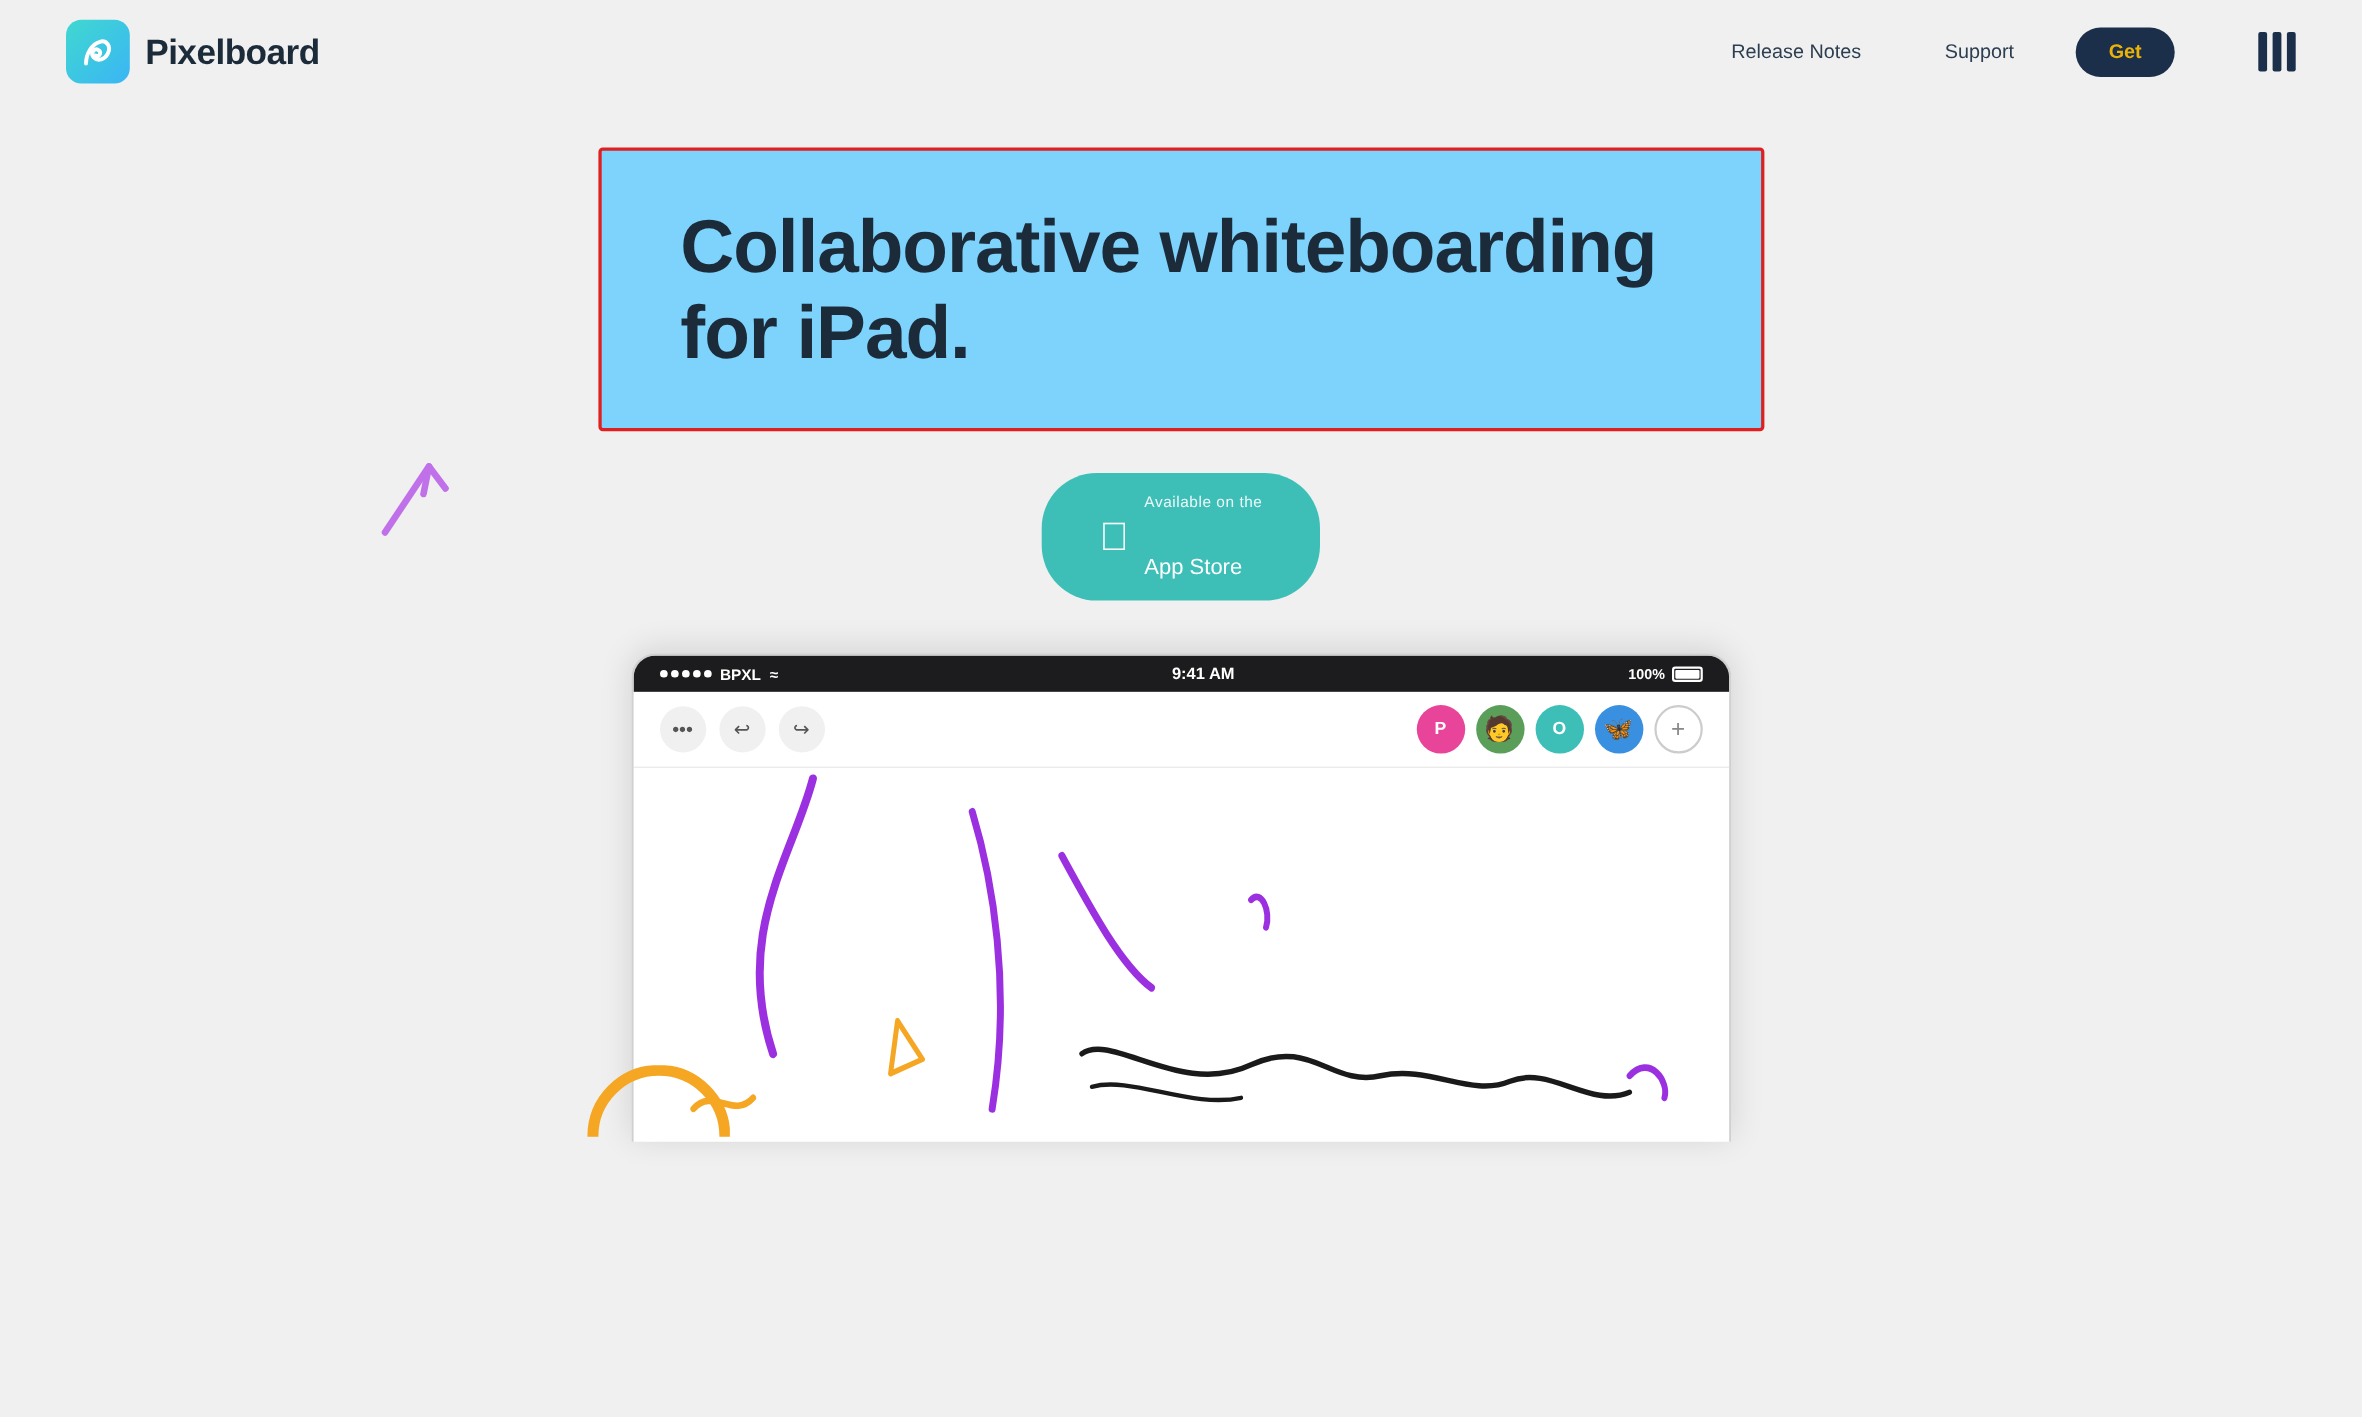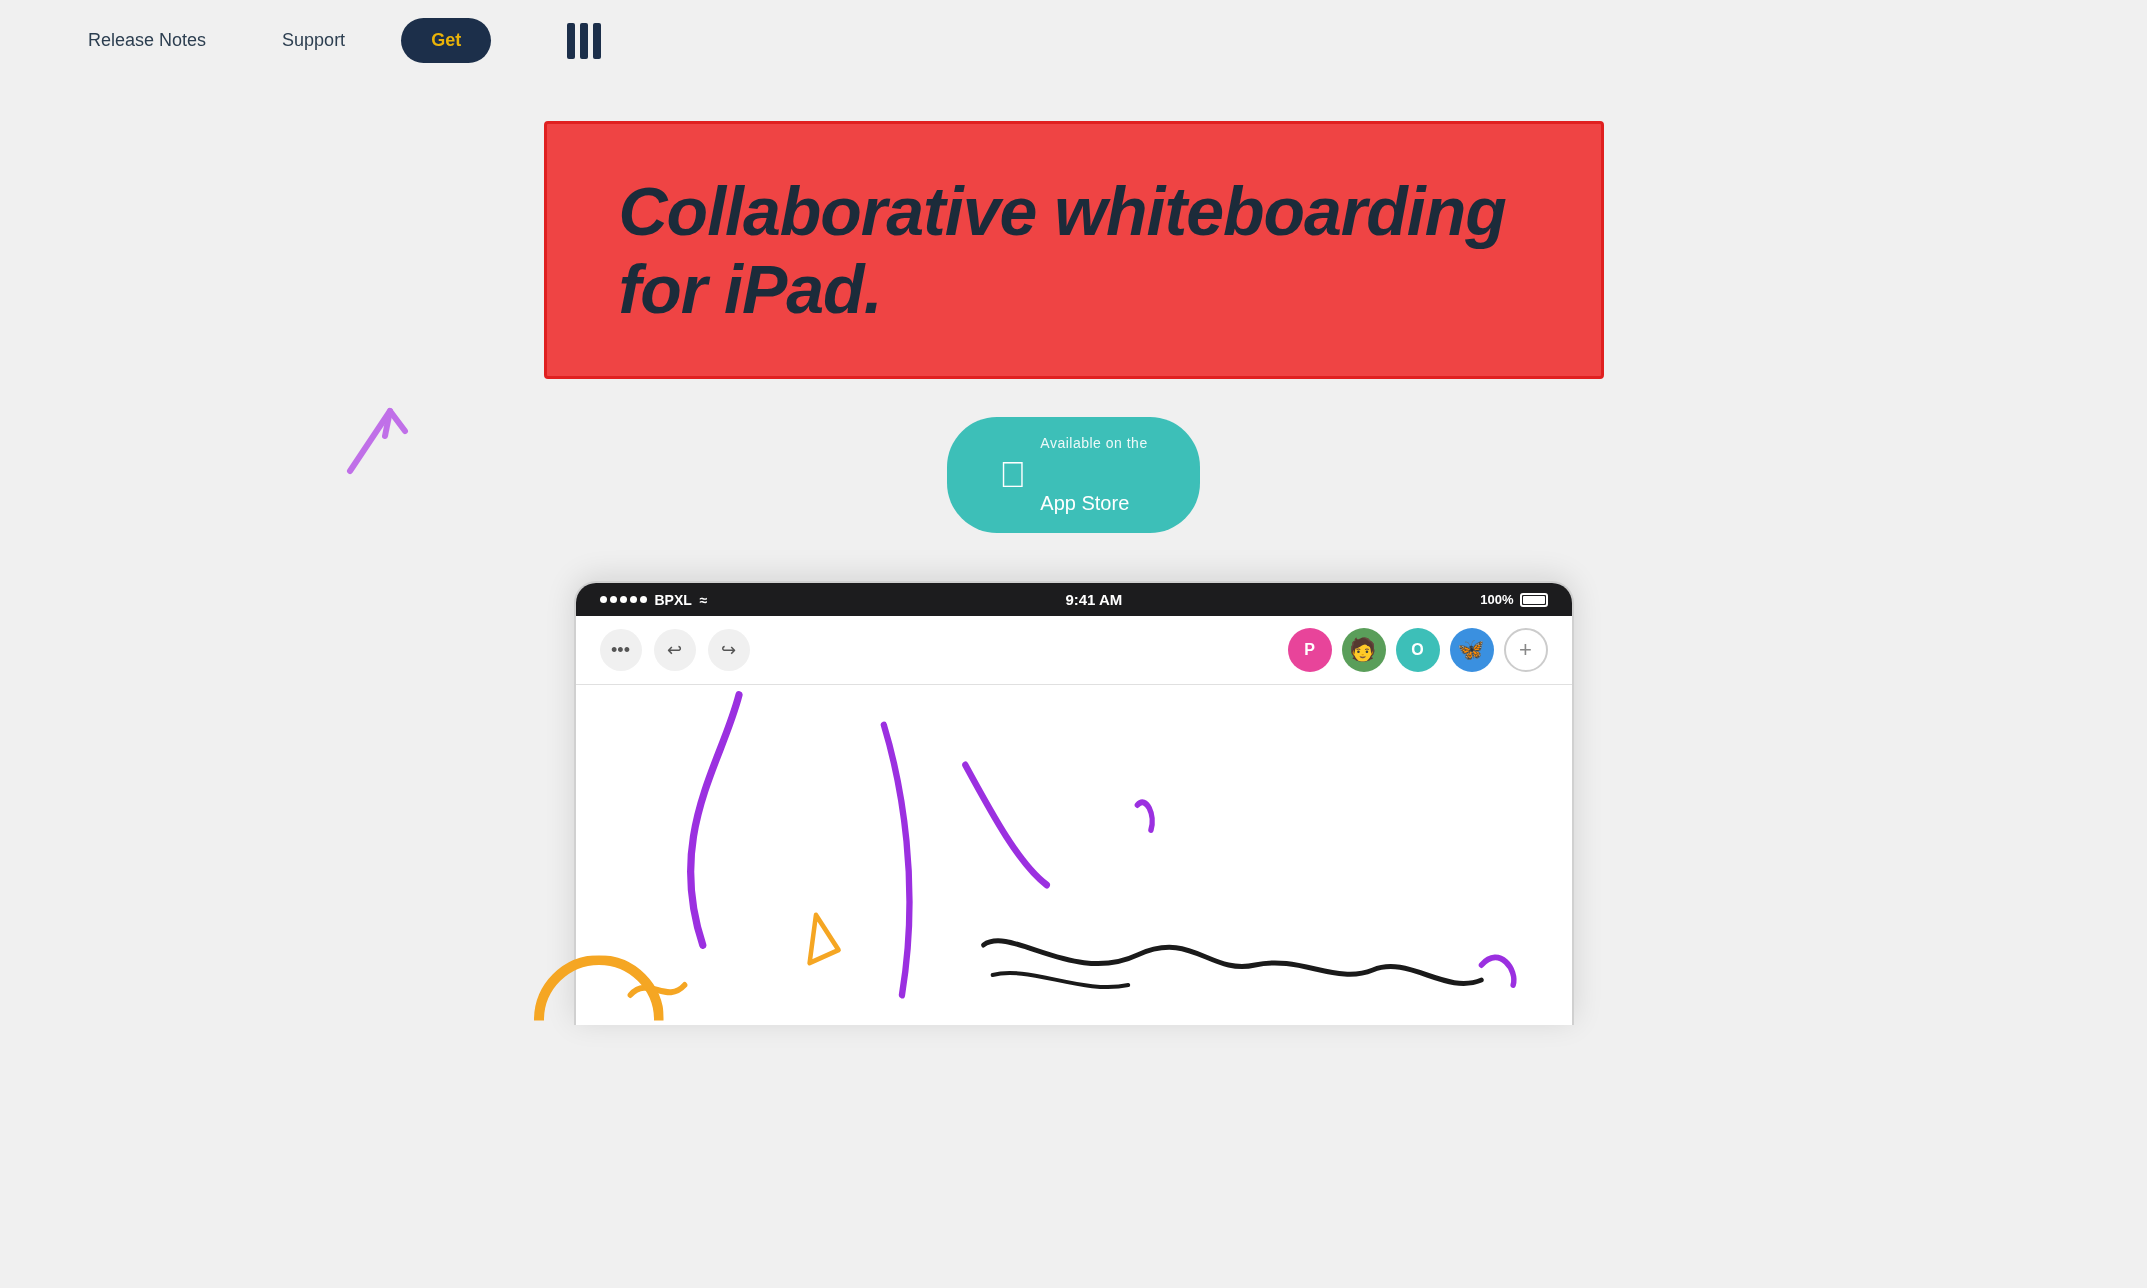--- a/index.html
+++ b/index.html
@@ -101,27 +101,26 @@
     .hero {
       display: flex;
       flex-direction: column;
       align-items: center;
       padding: 40px 20px 0;
       position: relative;
     }
 
     .hero-title-box {
       border: 3px solid #e02020;
-      background: #ef4444;
+      background: #7dd3fc;
       border-radius: 4px;
       padding: 48px 72px;
       max-width: 1060px;
       width: 100%;
       margin-bottom: 38px;
-      font-style: italic;
     }
 
     .hero-title {
       font-size: 68px;
       font-weight: 800;
       color: #1c2b3a;
       line-height: 1.15;
       letter-spacing: -1px;
     }
 
@@ -331,20 +330,28 @@
       position: absolute;
       top: 310px;
       left: 330px;
       pointer-events: none;
     }
   </style>
 </head>
 <body>
 
 <nav>
+  <div class="logo-area">
+    <div class="logo-icon">
+      <svg viewBox="0 0 40 40" fill="none" xmlns="http://www.w3.org/2000/svg">
+        <path d="M8 32 C8 22 14 12 22 10 C28 8 34 14 30 22 C27 28 20 30 16 26 C12 22 16 16 20 18 C24 20 22 26 18 24" stroke="white" stroke-width="4" stroke-linecap="round" fill="none"></path>
+      </svg>
+    </div>
+    <span class="logo-text">Pixelboard</span>
+  </div>
 
   <div class="nav-links">
     <a class="nav-link">Release Notes</a>
     <a class="nav-link">Support</a>
     <button class="nav-get-btn">Get</button>
     <div class="nav-grid-icon">
       <div class="grid-bars">
         <div class="grid-bar"></div>
         <div class="grid-bar"></div>
         <div class="grid-bar"></div>

